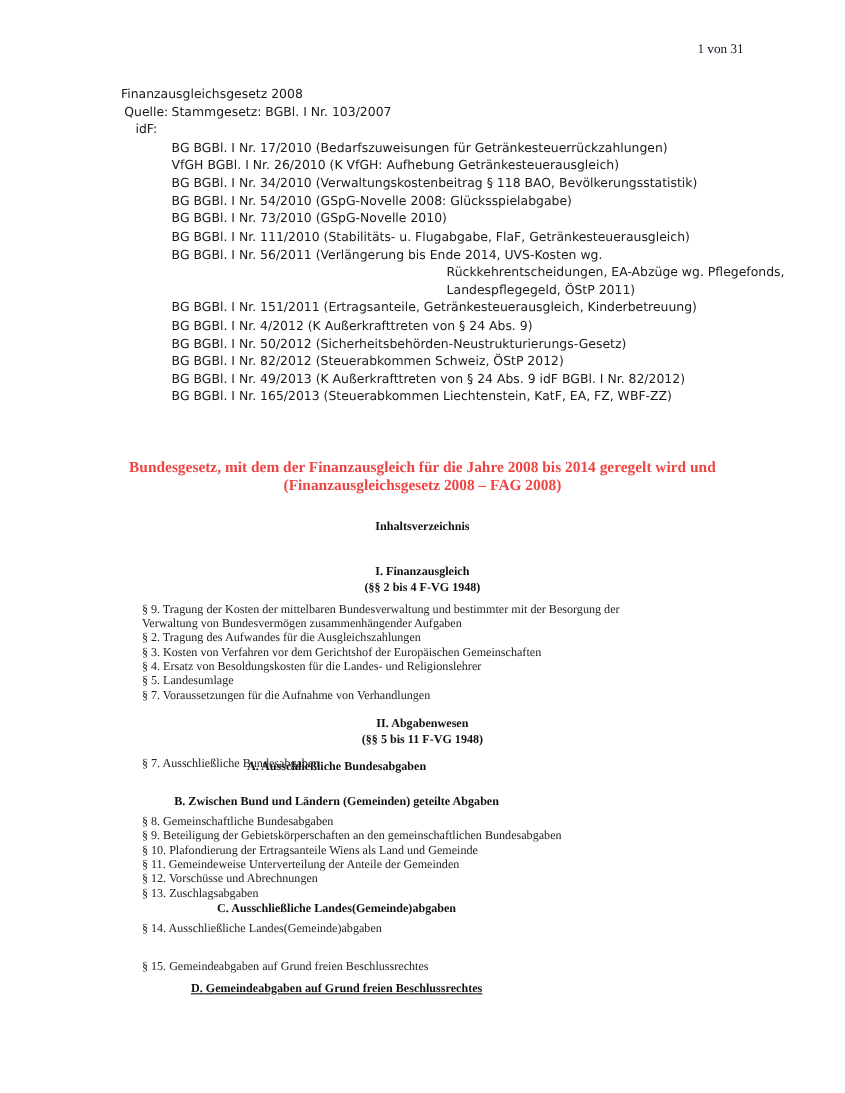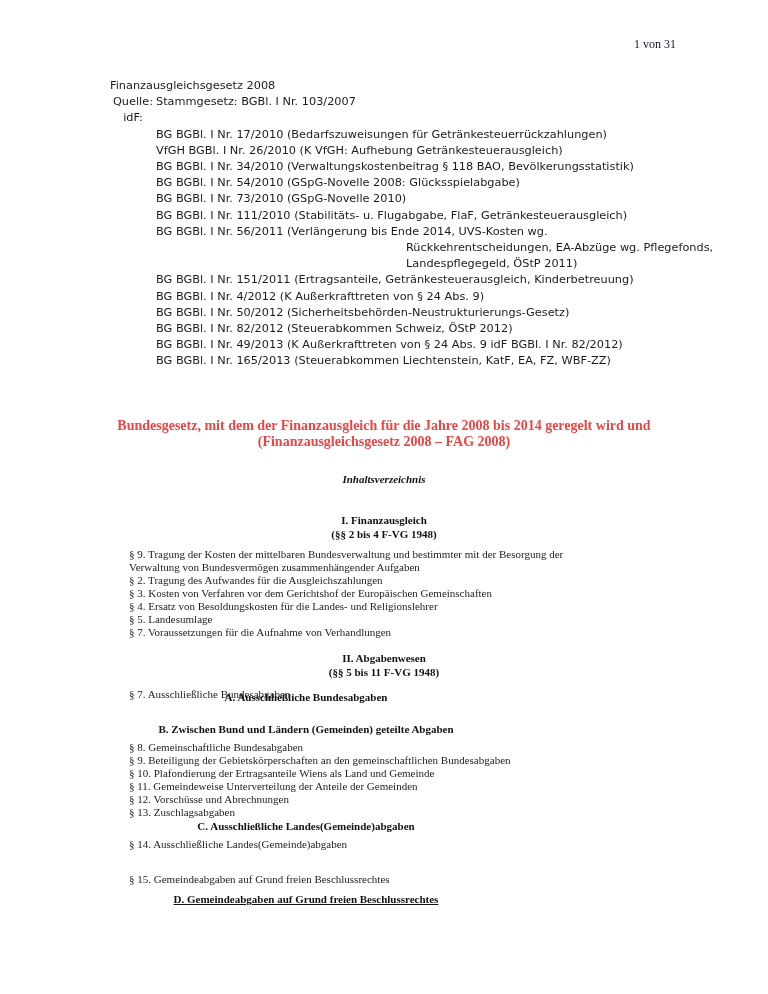--- a/index.html
+++ b/index.html
@@ -100,21 +100,21 @@
       <span class="lbl"></span>
       <span>BG BGBl. I Nr. 165/2013 (Steuerabkommen Liechtenstein, KatF, EA, FZ, WBF-ZZ)</span>
     </div>
 </div>
 
 <div class="title">
   <div>Bundesgesetz, mit dem der Finanzausgleich für die Jahre 2008 bis 2014 geregelt wird und</div>
   <div>(Finanzausgleichsgesetz 2008 – FAG 2008)</div>
 </div>
 
-<div class="toc-h" style="top:473px;font-style:italic;">Inhaltsverzeichnis</div>
+<div class="toc-h" style="top:473px;">Inhaltsverzeichnis</div>
 
 <div class="toc-h" style="top:514px;">
   <div>I. Finanzausgleich</div>
   <div>(§§ 2 bis 4 F-VG 1948)</div>
 </div>
 
 <div class="items" style="top:548px;">
   <div>§ 9. Tragung der Kosten der mittelbaren Bundesverwaltung und bestimmter mit der Besorgung der</div>
   <div>Verwaltung von Bundesvermögen zusammenhängender Aufgaben</div>
   <div>§ 2. Tragung des Aufwandes für die Ausgleichszahlungen</div>

